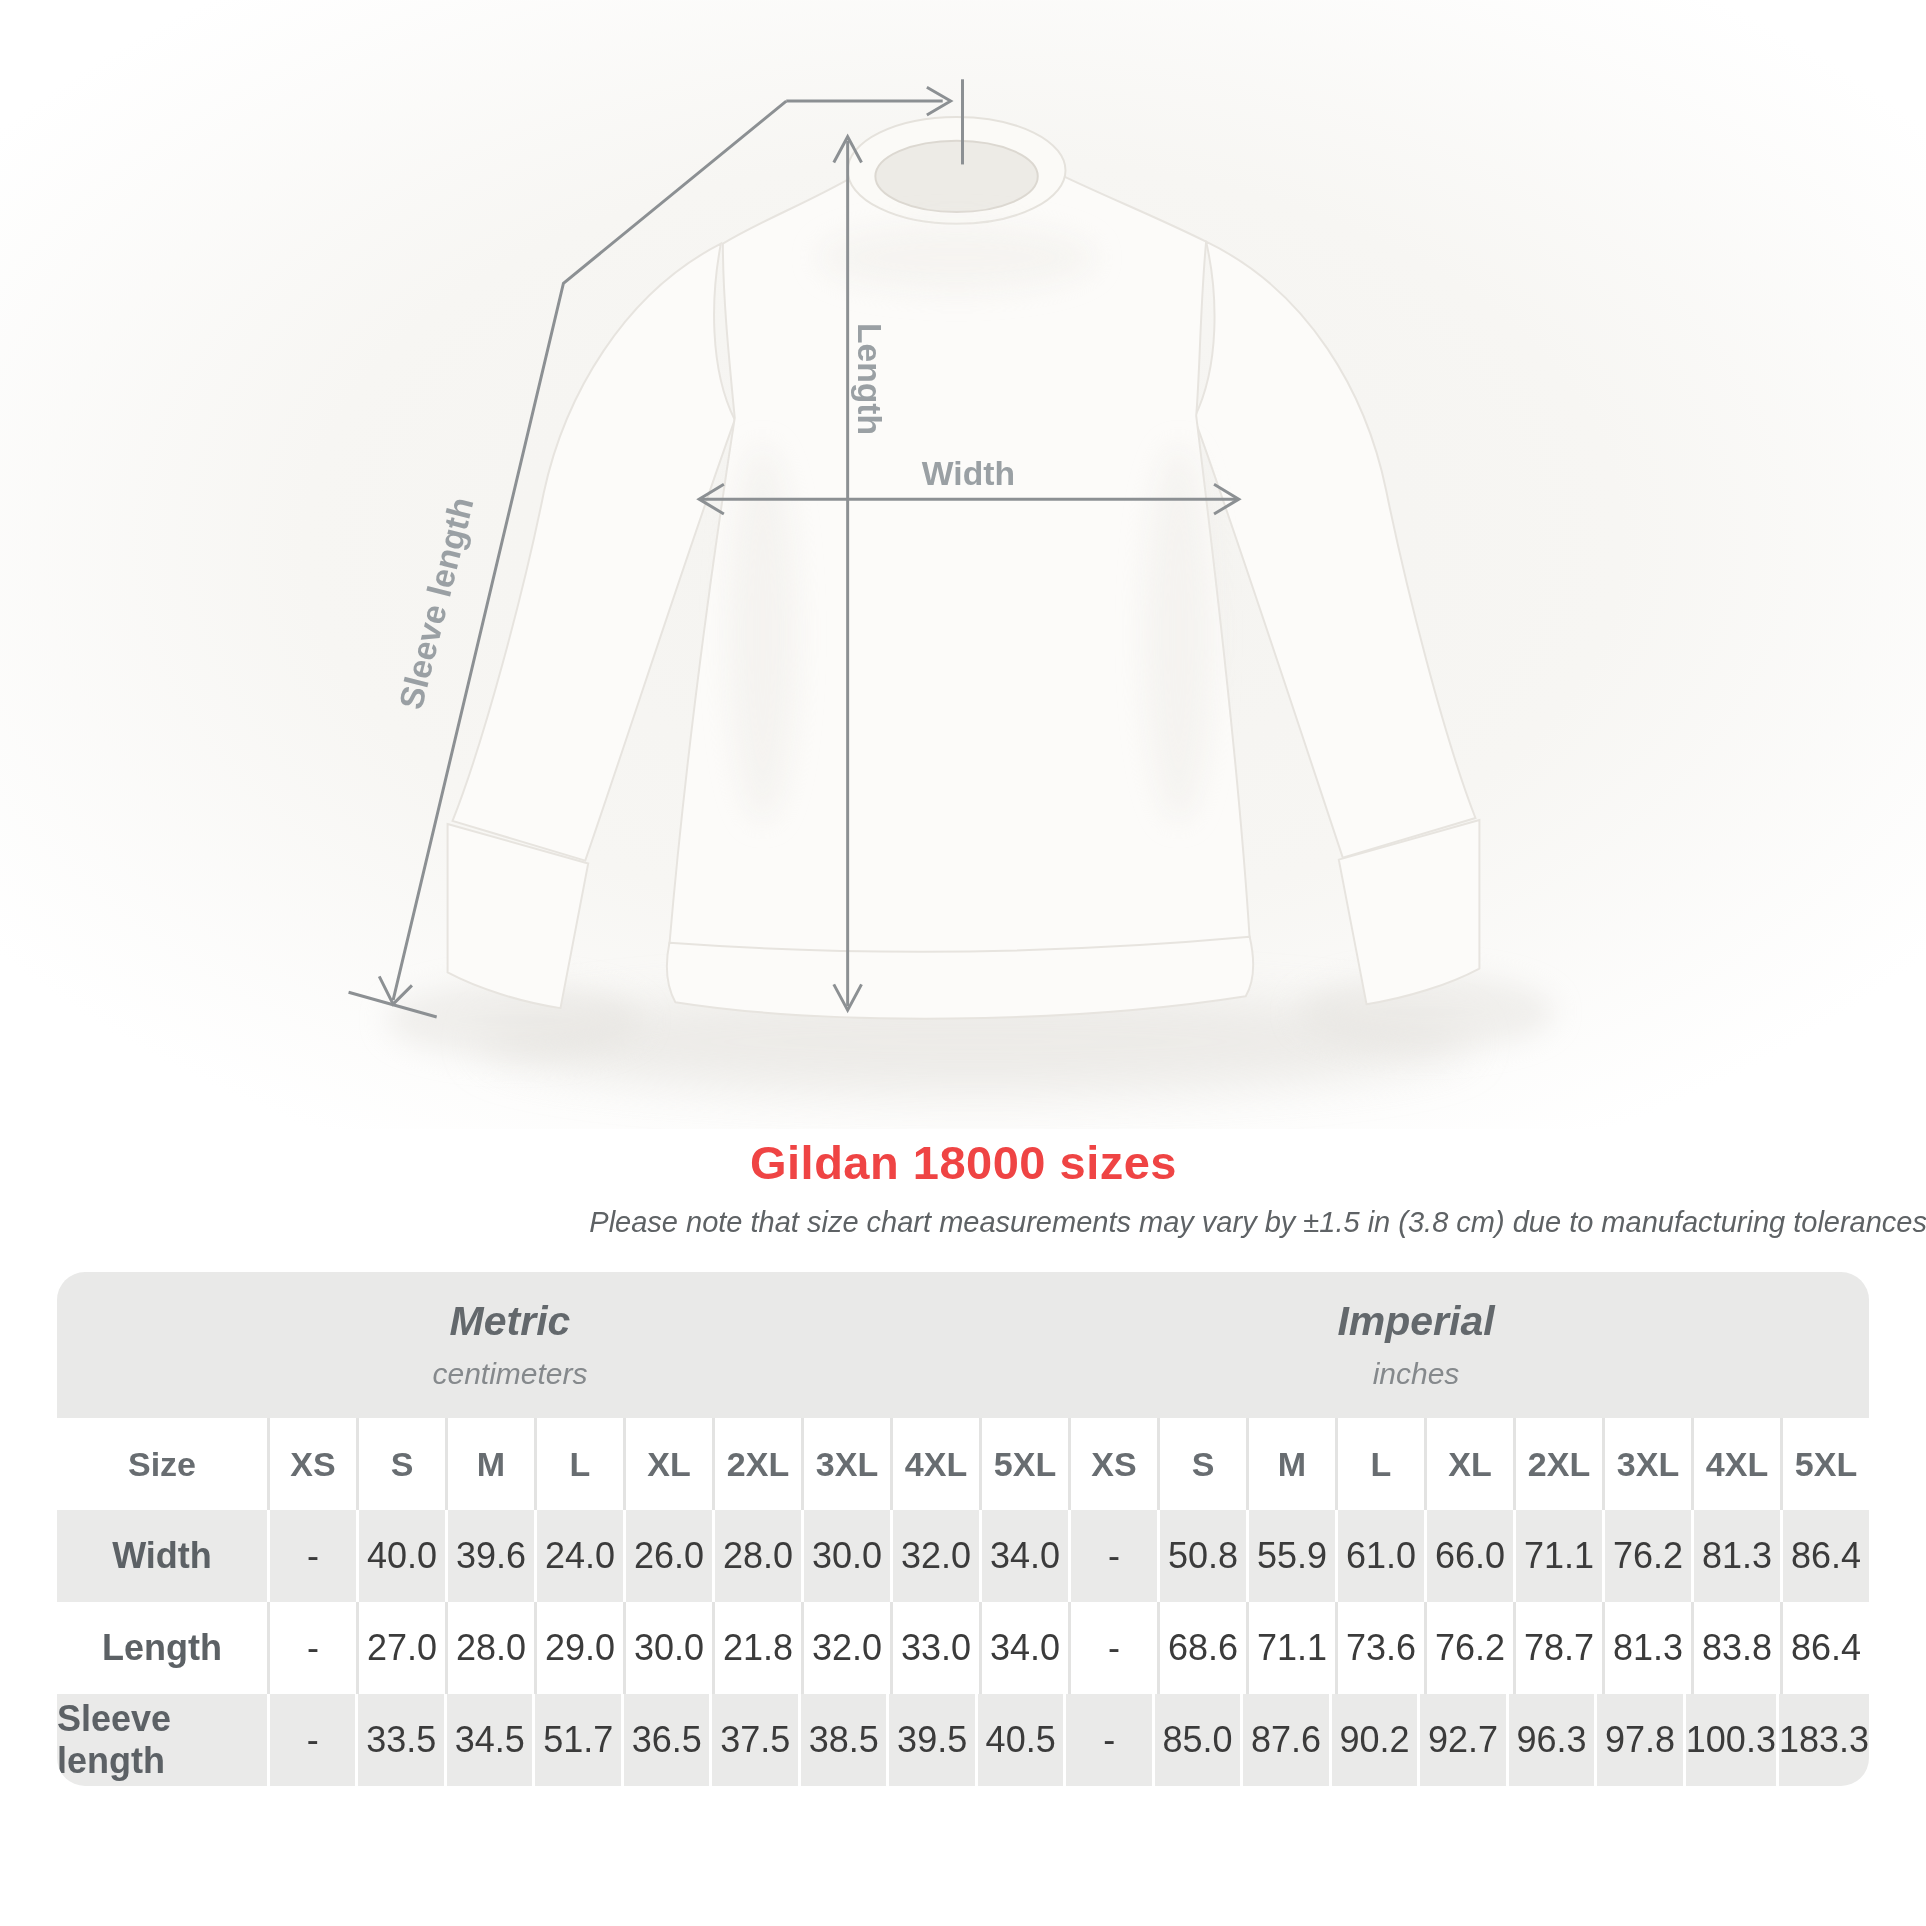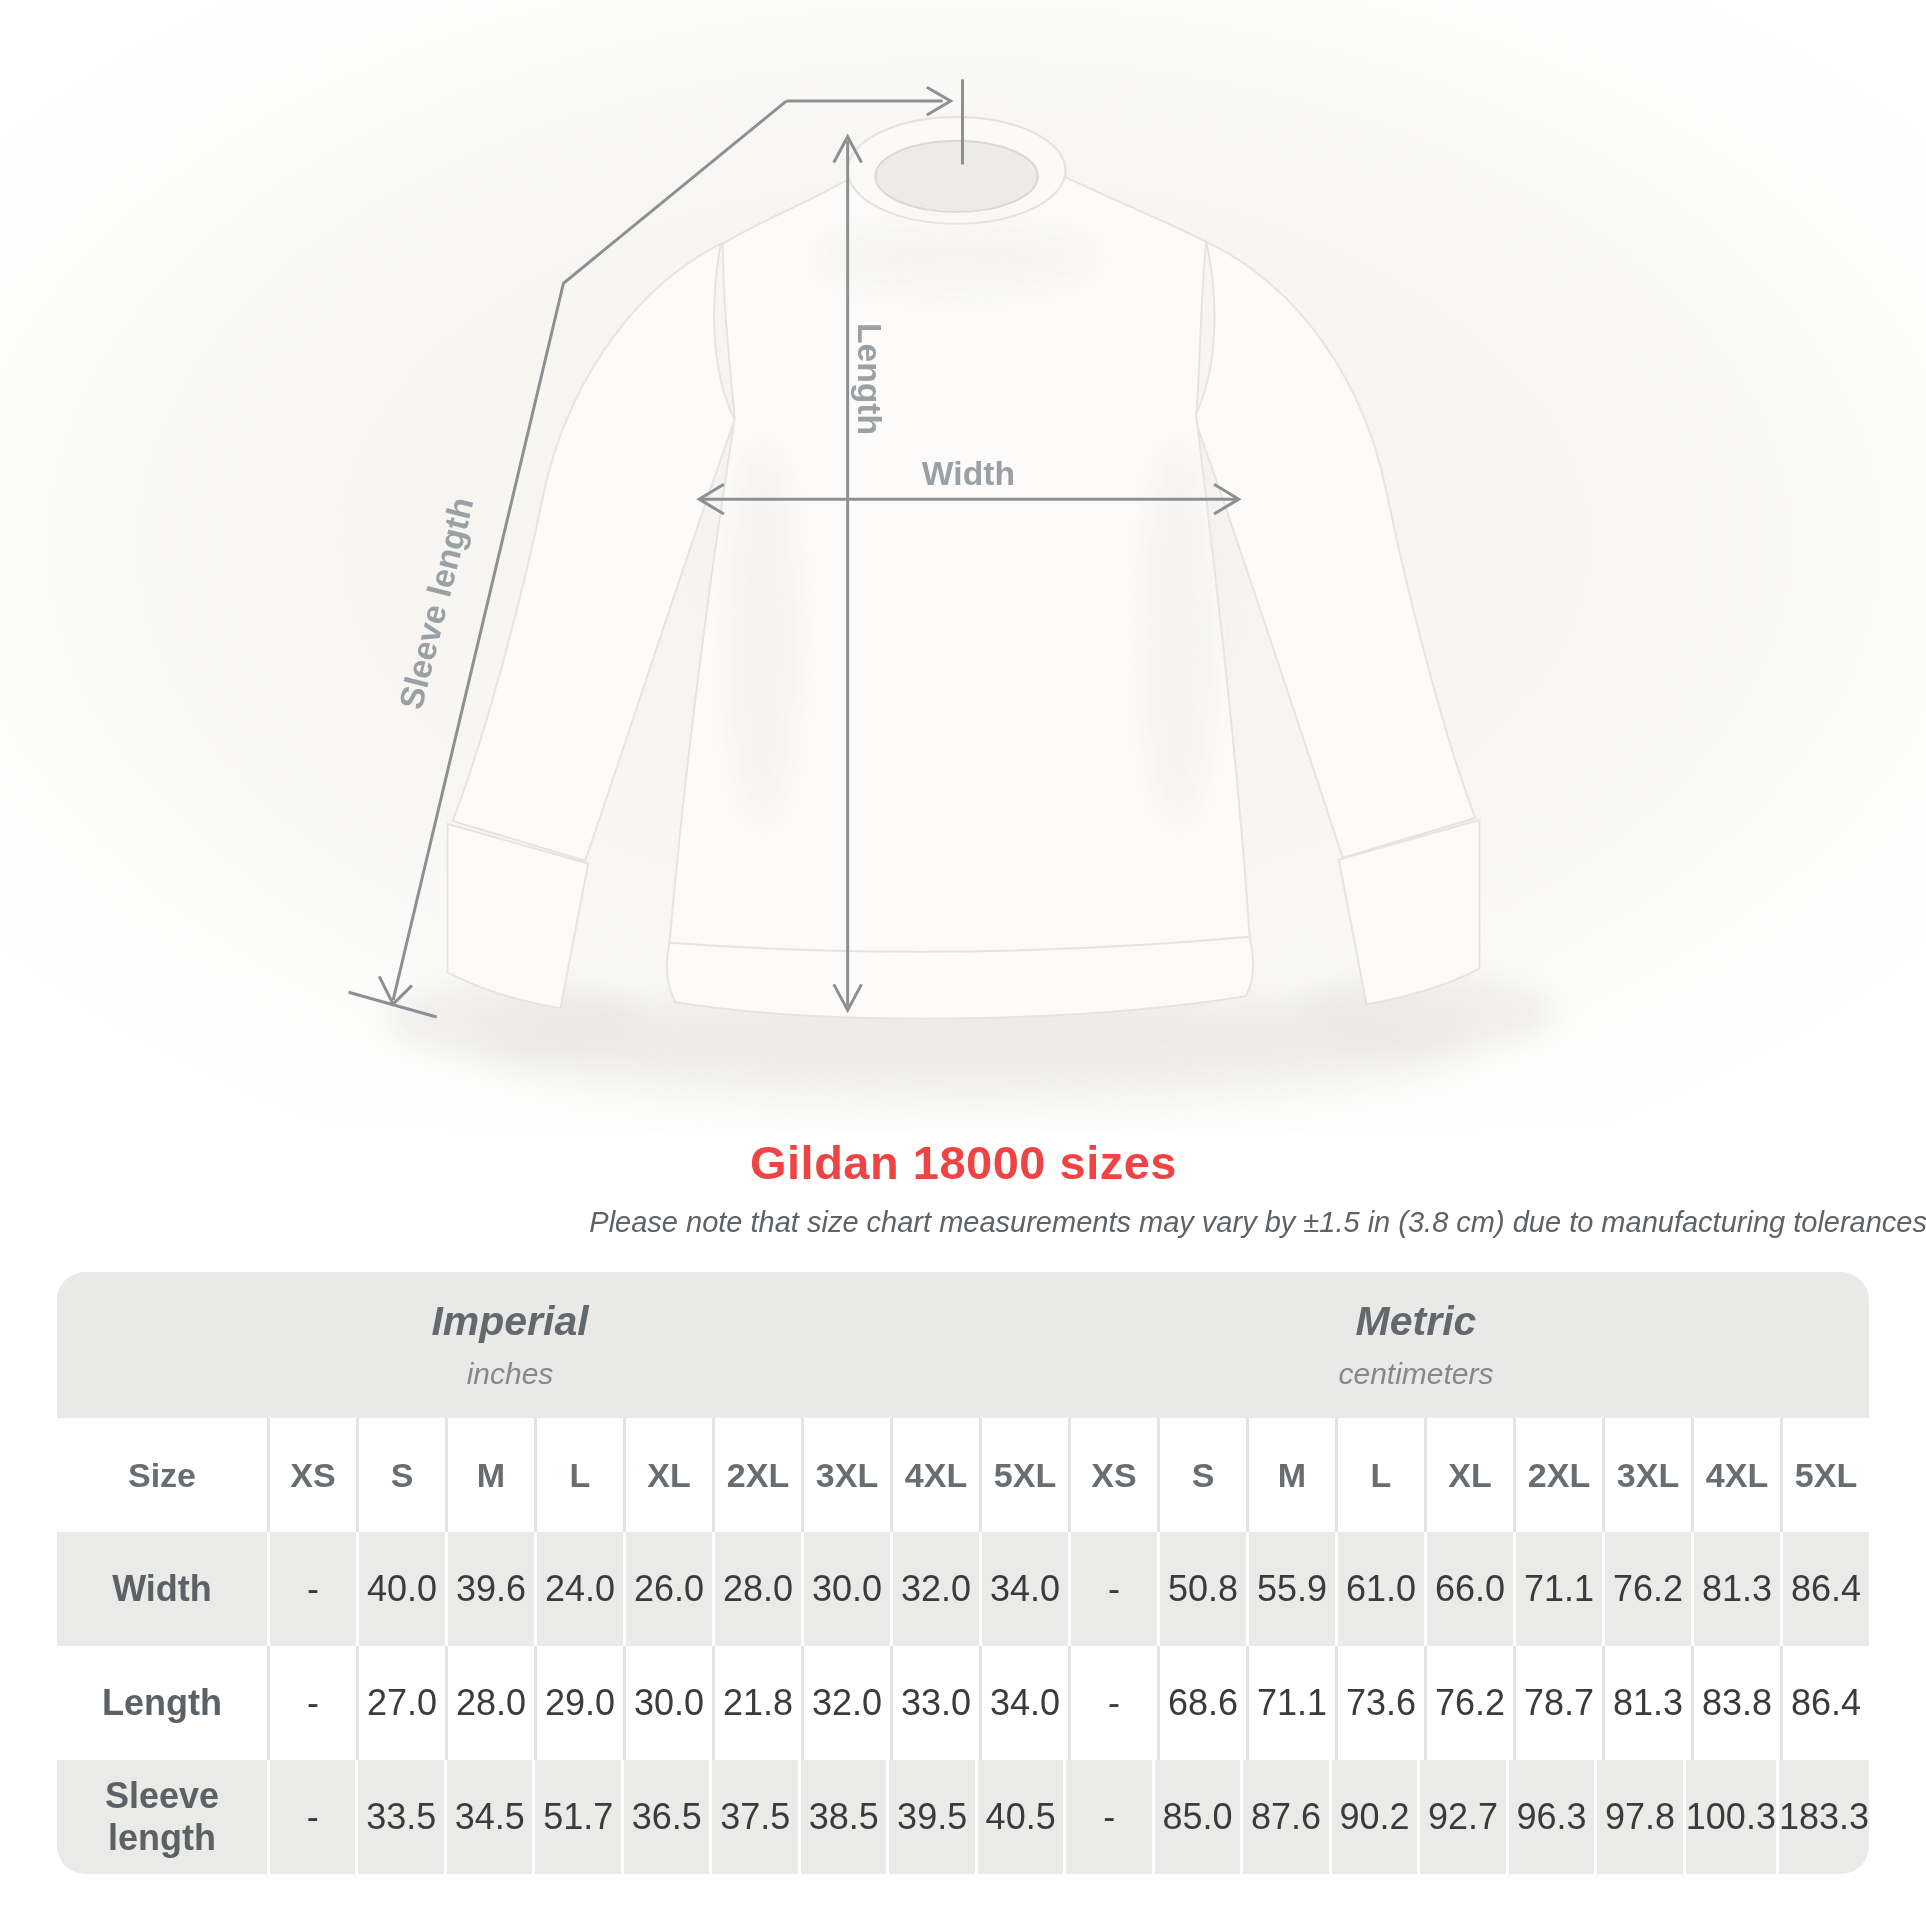--- a/index.html
+++ b/index.html
@@ -22,21 +22,21 @@
 
   .band {
     display:grid; grid-template-columns:1fr 1fr; height:146px;
     background:#e9e9e8; border-radius:28px 28px 0 0;
   }
   .band .group { text-align:center; padding-top:26px; }
   .group-name { font-size:41px; font-weight:bold; font-style:italic; color:#63686c; }
   .group-unit { font-size:30px; font-style:italic; color:#85898c; margin-top:12px; }
 
   .trow {
-    display:grid; grid-template-columns:210px repeat(18, 1fr); height:114px;text-align:center;
+    display:grid; grid-template-columns:210px repeat(18, 1fr); height:92px;
   }
   .trow > div {
     display:flex; align-items:center; justify-content:center;
     box-sizing:border-box;
   }
   .trow > div + div { border-left:3px solid #e3e3e2; }
   .trow.gray { background:#eaeae9; }
   .trow.gray > div + div { border-left-color:#ffffff; }
   .trow.last { border-radius:0 0 28px 28px; overflow:hidden; }
 
@@ -133,26 +133,26 @@
       <text transform="translate(452,612) rotate(-76)" text-anchor="middle">Sleeve length</text>
     </g>
   </svg>
 
   <div class="page-title">Gildan 18000 sizes</div>
   <div class="page-note">Please note that size chart measurements may vary by ±1.5 in (3.8 cm) due to manufacturing tolerances</div>
 
   <div class="size-table">
     <div class="band">
       <div class="group">
+        <div class="group-name">Metric</div>
+        <div class="group-unit">centimeters</div>
+      </div>
+      <div class="group">
         <div class="group-name">Imperial</div>
         <div class="group-unit">inches</div>
-      </div>
-      <div class="group">
-        <div class="group-name">Metric</div>
-        <div class="group-unit">centimeters</div>
       </div>
     </div>
     <div id="size-table-grid">
         <div class="trow row-header">
           <div>Size</div>
           <div>XS</div>
           <div>S</div>
           <div>M</div>
           <div>L</div>
           <div>XL</div>

